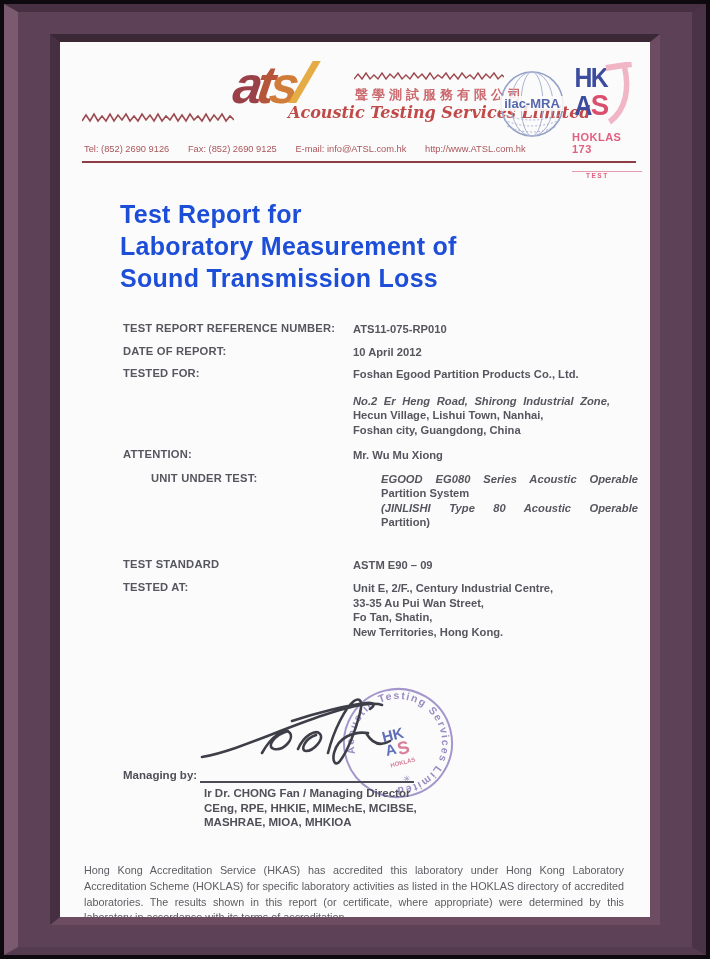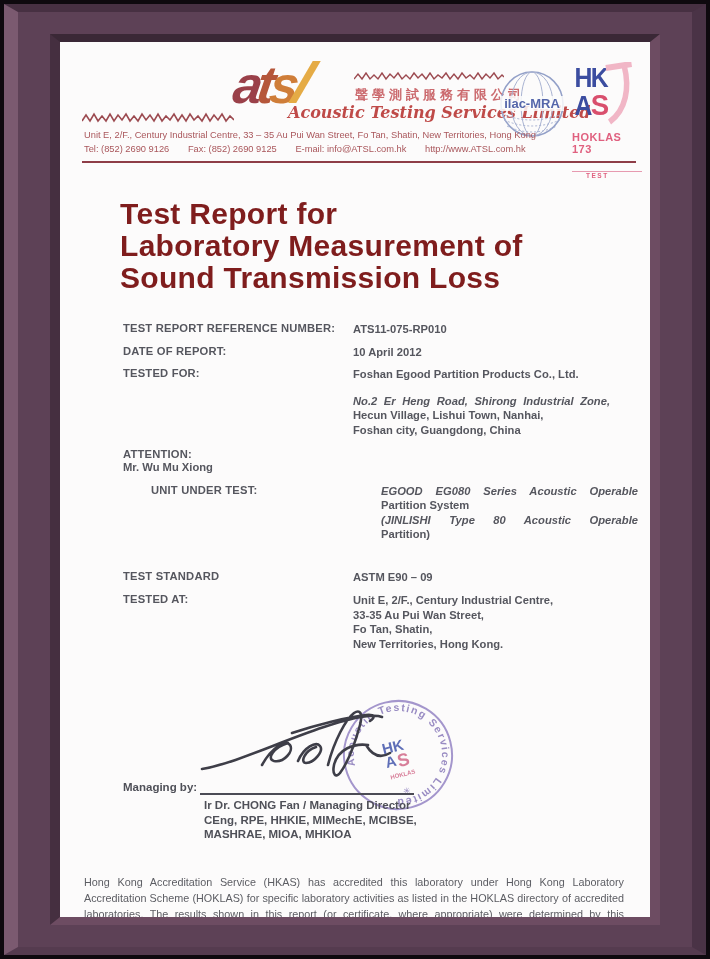--- a/index.html
+++ b/index.html
@@ -39,30 +39,30 @@
   .hkas-swoosh { position:absolute; left:20px; top:-4px; }
   .hoklas { margin-top:7px; font-size:11px; font-weight:bold; color:#e0607f; letter-spacing:0.5px;
             border-bottom:1px solid #e79ab0; display:inline-block; padding-bottom:16px; }
   .hkas-test { font-size:6.5px; font-weight:bold; color:#e0607f; letter-spacing:1.5px; margin-left:14px; }
   .addr1 { position:absolute; left:24px; top:88px; font-size:9.3px; color:#a9565b; white-space:nowrap; }
   .addr2 { position:absolute; left:24px; top:102px; font-size:9.3px; color:#a9565b; white-space:nowrap; }
   .addr2 span { margin-right:16px; }
   .head-rule { position:absolute; left:22px; right:14px; top:119px; border-top:2.5px solid #8e3d47; }
 
   
-  .title { margin:32px 0 0 60px; font-size:30px; font-weight:bold; color:#7f1d1d;
+  .title { margin:32px 0 0 60px; font-size:25px; font-weight:bold; color:#1d4ed8;
            line-height:32px; letter-spacing:0.3px; }
 
   
   .fields { margin-left:63px; margin-top:28px; font-size:11.2px; font-weight:bold; }
   .frow { display:flex; align-items:flex-start; }
   .flabel { width:230px; flex:none; letter-spacing:0.2px; }
   .fvalue { width:257px; flex:none; line-height:14.5px; }
   .fvalue .jl { text-align:justify; text-align-last:justify;font-style:italic; }
-  .mt27 { margin-top:8px; } .mt26 { margin-top:12px; } .mt12 { margin-top:11px;flex-direction:column; }
+  .mt27 { margin-top:8px; } .mt26 { margin-top:12px; } .mt12 { margin-top:11px; }
   .mt23 { margin-top:9px;margin-left:28px; }  .mtBig { margin-top:28px; } .mtStd { margin-top:9px; }
 
   
   .sig { position:relative; height:192px; margin-top:18px; }
   .sig-stamp { position:absolute; left:276px; top:24px; opacity:0.9; }
   .sig-scribble { position:absolute; left:136px; top:34px; }
   .approved { position:absolute; left:63px; top:112px; font-size:11.5px; font-weight:bold; color:#4f5058; }
   .sig-line { position:absolute; left:140px; top:124px; width:214px; border-top:2px solid #4b4b55; }
   .sig-name { position:absolute; left:144px; top:129px; font-size:11.5px; font-weight:bold;
               color:#4f5058; line-height:14.5px; }
@@ -114,21 +114,20 @@
             <div><span>A</span><span class="s-pink">S</span></div>
             <svg class="hkas-swoosh" width="46" height="66" viewBox="0 0 46 66">
               <path d="M14,6 L42,2" stroke="#f1b6c6" stroke-width="6" fill="none"></path>
               <path d="M34,4 C40,26 36,48 18,60" stroke="#f1b6c6" stroke-width="6" fill="none"></path>
             </svg>
           </div>
           <div class="hoklas">HOKLAS 173</div>
           <div class="hkas-test">TEST</div>
         </div>
 
-        <div class="addr1">Unit E, 2/F., Century Industrial Centre, 33 – 35 Au Pui Wan Street, Fo Tan, Shatin, New Territories, Hong Kong</div>
         <div class="addr2">
           <span>Tel: (852) 2690 9126</span>
           <span>Fax: (852) 2690 9125</span>
           <span>E-mail: info@ATSL.com.hk</span>
           <span>http://www.ATSL.com.hk</span>
         </div>
         <div class="head-rule"></div>
       </div>
 
       <div class="title">

